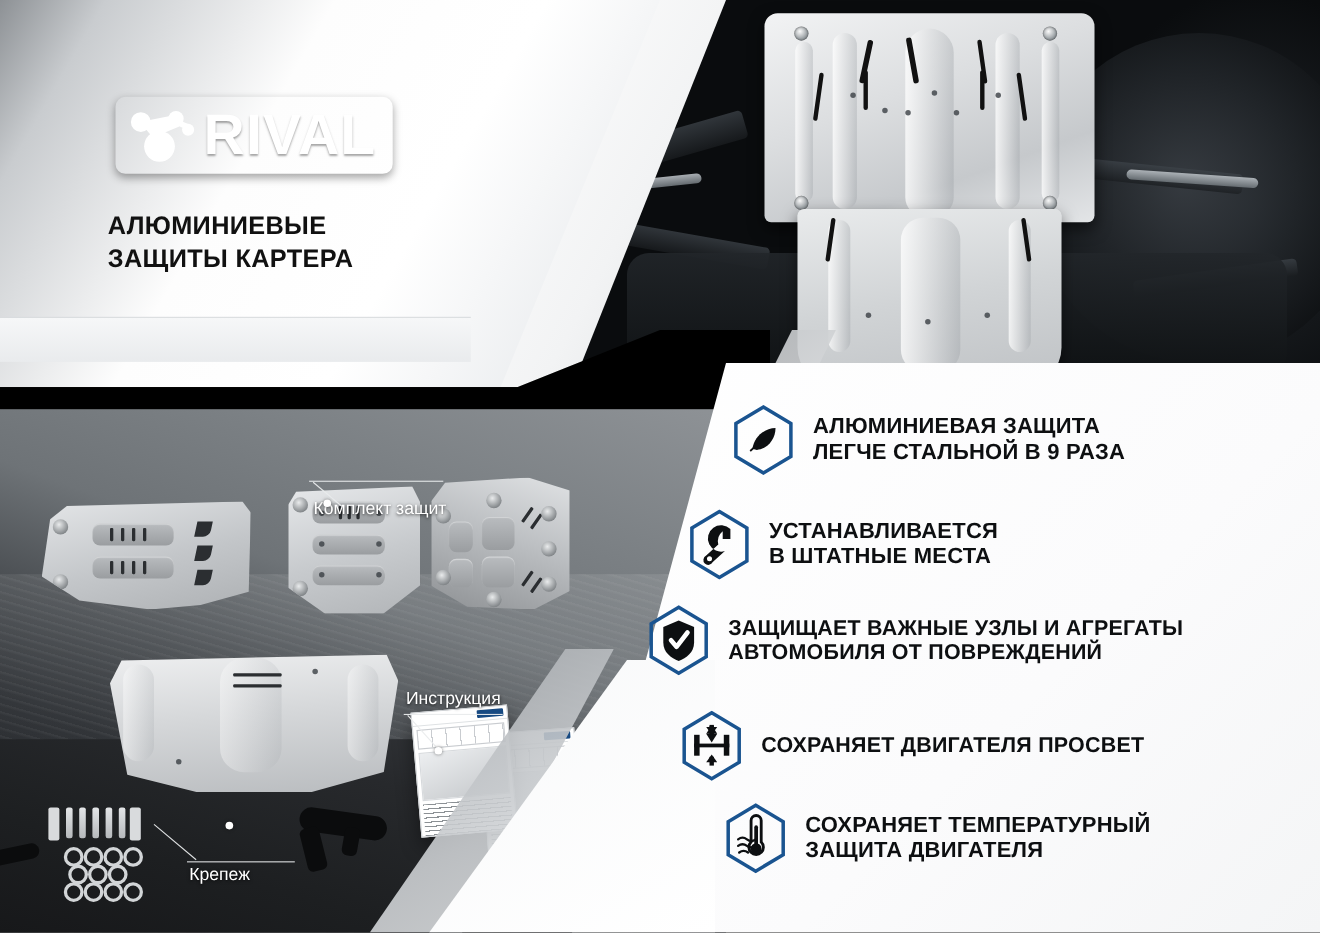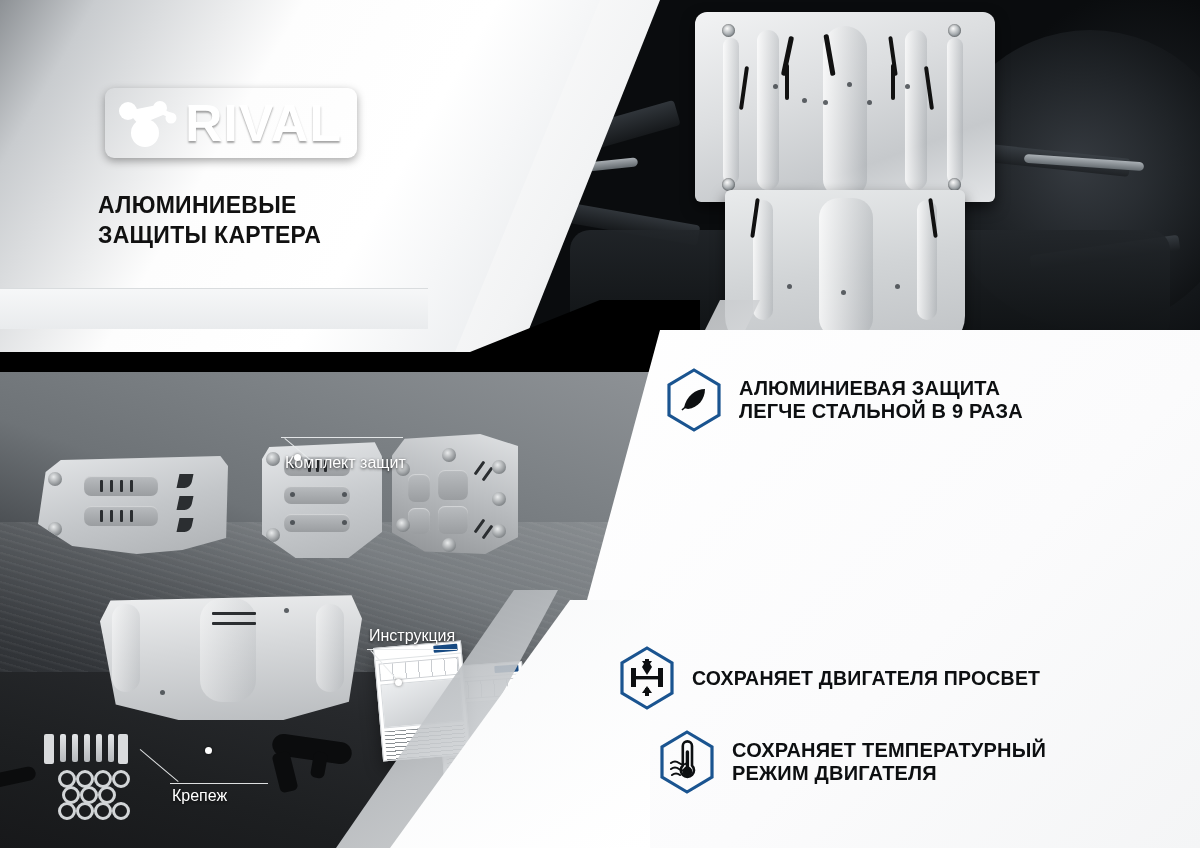--- a/index.html
+++ b/index.html
@@ -460,21 +460,45 @@
           <g fill="#0d0f11" transform="translate(29,32)">
             <path d="M-10 8 C -8 -4, 2 -11, 11 -11 C 11 -1, 4 8, -6 9 Z"></path>
             <path d="M-12 10 L 9 -9" stroke="#0d0f11" stroke-width="1.6" fill="none"></path>
           </g>
         </svg>
       </div>
       <div class="ftext">АЛЮМИНИЕВАЯ ЗАЩИТА
 ЛЕГЧЕ СТАЛЬНОЙ В 9 РАЗА</div>
     </div>
 
-
+    <div class="feature f2">
+      <div class="hexwrap">
+        <svg viewBox="0 0 58 64" width="58" height="64">
+          <polygon points="29,2 54,17 54,47 29,62 4,47 4,17" fill="none" stroke="#1a5490" stroke-width="3.2"></polygon>
+          <g fill="#0d0f11" transform="translate(29,32)">
+            <path d="M10 -14 A 12 12 0 1 0 5 6 L -6 16 A 4.5 4.5 0 1 1 -12 10 L -1 0 A 12 12 0 0 1 3 -12 L 3 -5 L 10 -5 L 10 -12 Z"></path>
+            <circle cx="-9" cy="13" r="2.3" fill="#ffffff"></circle>
+          </g>
+        </svg>
+      </div>
+      <div class="ftext">УСТАНАВЛИВАЕТСЯ
+В ШТАТНЫЕ МЕСТА</div>
+    </div>
+
+    <div class="feature f3">
+      <div class="hexwrap">
+        <svg viewBox="0 0 58 64" width="58" height="64">
+          <polygon points="29,2 54,17 54,47 29,62 4,47 4,17" fill="none" stroke="#1a5490" stroke-width="3.2"></polygon>
+          <path d="M29 14 L43 20 L43 34 C43 43 36 48 29 51 C22 48 15 43 15 34 L15 20 Z" fill="#0d0f11"></path>
+          <path d="M22 32 L27 38 L37 25" fill="none" stroke="#ffffff" stroke-width="4.2" stroke-linecap="round" stroke-linejoin="round"></path>
+        </svg>
+      </div>
+      <div class="ftext">ЗАЩИЩАЕТ ВАЖНЫЕ УЗЛЫ И АГРЕГАТЫ
+АВТОМОБИЛЯ ОТ ПОВРЕЖДЕНИЙ</div>
+    </div>
 
     <div class="feature f4">
       <div class="hexwrap">
         <svg viewBox="0 0 58 64" width="58" height="64">
           <polygon points="29,2 54,17 54,47 29,62 4,47 4,17" fill="none" stroke="#1a5490" stroke-width="3.2"></polygon>
           <g fill="#0d0f11">
             <rect x="13" y="22" width="5" height="19"></rect>
             <rect x="40" y="22" width="5" height="19"></rect>
             <rect x="13" y="30" width="32" height="3.4"></rect>
             <polygon points="29,13 34,21 24,21"></polygon>
@@ -498,19 +522,19 @@
             <path d="M34 16 a4.6 4.6 0 0 0 -9.2 0 v19.5 a6.6 6.6 0 1 0 9.2 0 Z"></path>
             <path d="M29.4 22 v15.5" stroke-width="3.4"></path>
             <circle cx="29.4" cy="41.5" r="3.6" fill="#0d0f11"></circle>
             <path d="M13 33 q4 -3 8 0 t8 0" stroke-width="2.1"></path>
             <path d="M13 39 q4 -3 8 0 t8 0" stroke-width="2.1"></path>
             <path d="M14 45 q4 -3 8 0" stroke-width="2.1"></path>
           </g>
         </svg>
       </div>
       <div class="ftext">СОХРАНЯЕТ ТЕМПЕРАТУРНЫЙ
-РЕЖИМ ДВИГАТЕЛЯ</div>
+ЗАЩИТА ДВИГАТЕЛЯ</div>
     </div>
 
   </div>
 
   <div class="frame"></div>
 </div>
 
 </body></html>

